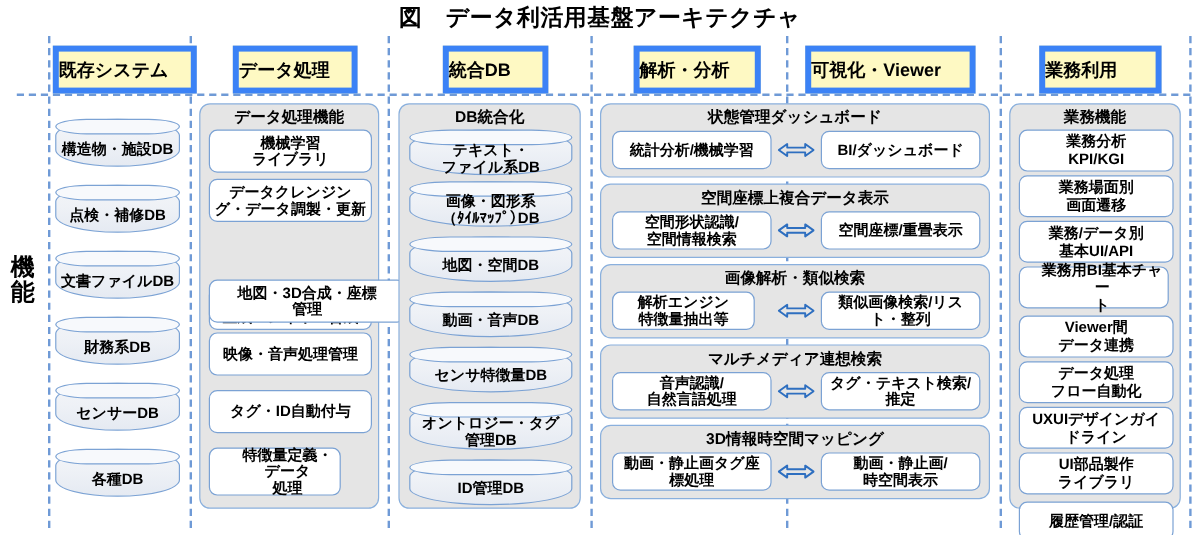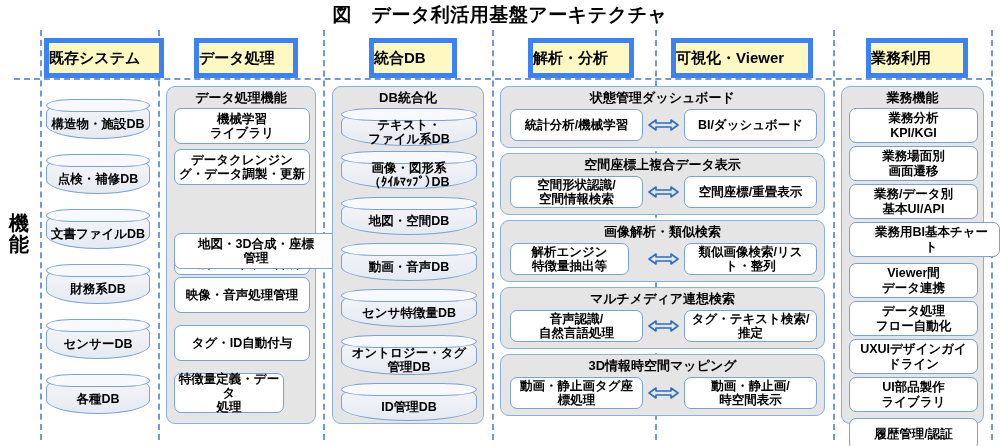--- a/index.html
+++ b/index.html
@@ -157,21 +157,21 @@
     <div class="box" style="left:7px;top:146px;width:164px;height:36px;">
       <span>地図・3D合成・座標
 管理</span>
     </div>
     <div class="box" style="left:7px;top:190px;width:136px;height:36px;">
       <span>映像・音声処理管理</span>
     </div>
     <div class="box" style="left:7px;top:238px;width:136px;height:36px;">
       <span>タグ・ID自動付与</span>
     </div>
-    <div class="box" style="left:7px;top:286px;width:110px;height:40px;">
+    <div class="box" style="left:7px;top:286px;width:110px;height:40px;padding-left:23px;">
       <span>特徴量定義・データ
 処理</span>
     </div>
   </div>
 
   <div class="group" style="left:332px;top:86px;width:152px;height:338px;">
     <div class="ghead">DB統合化</div>
     <div class="cyl" style="left:8px;top:21px;width:136px;height:38px;">
       <div class="cap"></div>
       <div class="txt">テキスト・
@@ -294,21 +294,21 @@
 KPI/KGI</span>
     </div>
     <div class="box" style="left:7px;top:59px;width:129px;height:35px;">
       <span>業務場面別
 画面遷移</span>
     </div>
     <div class="box" style="left:7px;top:97px;width:129px;height:35px;">
       <span>業務/データ別
 基本UI/API</span>
     </div>
-    <div class="box" style="left:7px;top:135px;width:151px;height:35px;padding-left:16px;">
+    <div class="box" style="left:7px;top:135px;width:125px;height:35px;padding-left:16px;">
       <span>業務用BI基本チャー
 ト</span>
     </div>
     <div class="box" style="left:7px;top:176px;width:129px;height:35px;">
       <span>Viewer間
 データ連携</span>
     </div>
     <div class="box" style="left:7px;top:214px;width:129px;height:35px;">
       <span>データ処理
 フロー自動化</span>

